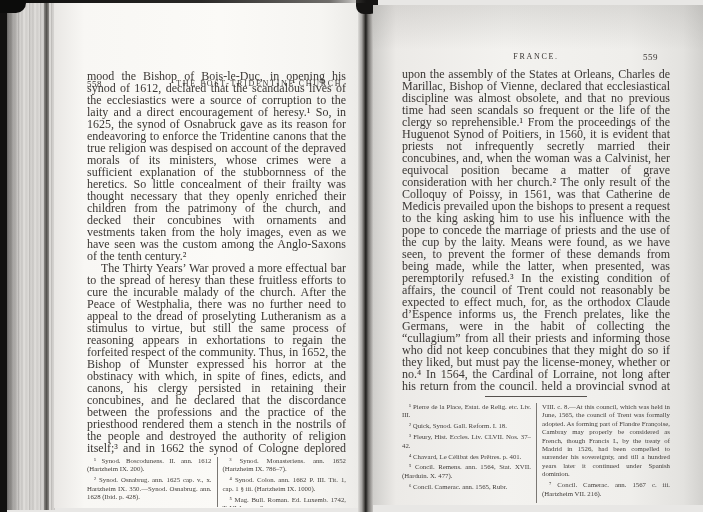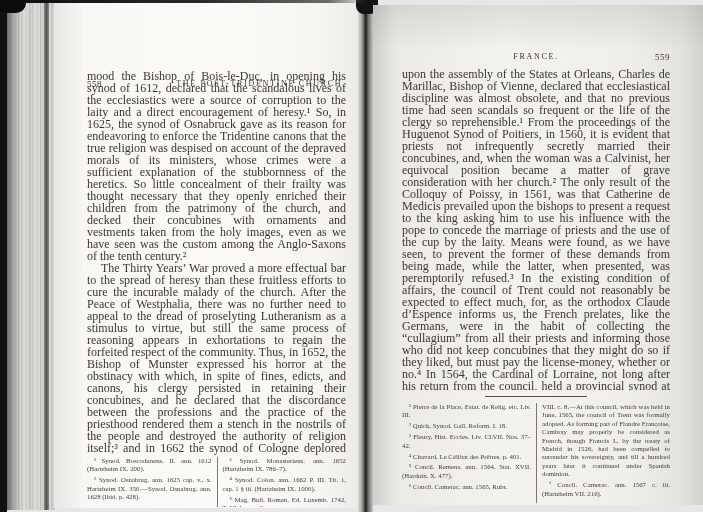--- a/index.html
+++ b/index.html
@@ -97,21 +97,21 @@
       </div>
     </div>
   </div>
 
   <div class="gutter"></div>
   <div class="gutter-notch"></div>
 
   <div class="right-page">
     <div class="header-row" style="left:29px;top:47px;width:268px;">
       <span class="running-title" style="display:block;text-align:center;">FRANCE.</span>
-      <span class="pageno" style="position:absolute;right:0;top:0;">559</span>
+      <span class="pageno" style="position:absolute;right:12px;top:0;">559</span>
     </div>
 
     <div class="body-block" style="left:29px;top:63px;width:268px;height:322px;overflow:hidden;">
       <p>upon the assembly of the States at Orleans, Charles de Marillac, Bishop of Vienne, declared that ecclesiastical discipline was almost obsolete, and that no previous time had seen scandals so frequent or the life of the clergy so reprehensible.¹  From the proceedings of the Huguenot Synod of Poitiers, in 1560, it is evident that priests not infrequently secretly married their concubines, and, when the woman was a Calvinist, her equivocal position became a matter of grave consideration with her church.²  The only result of the Colloquy of Poissy, in 1561, was that Catherine de Medicis prevailed upon the bishops to present a request to the king asking him to use his influence with the pope to concede the marriage of priests and the use of the cup by the laity.  Means were found, as we have seen, to prevent the former of these demands from being made, while the latter, when presented, was peremptorily refused.³  In the existing condition of affairs, the council of Trent could not reasonably be expected to effect much, for, as the orthodox Claude d’Espence informs us, the French prelates, like the Germans, were in the habit of collecting the “cullagium” from all their priests and informing those who did not keep concubines that they might do so if they liked, but must pay the license-money, whether or no.⁴  In 1564, the Cardinal of Lorraine, not long after his return from the council, held a provincial synod at Rheims, where he contented himself with declaring that the ancient canons enjoining chastity should be enforced.⁵  The next year, 1565, a synod held at Cambray reduced the penalties to a minimum, and afforded every opportunity for purchasing immunity, by enacting that those who consorted with loose women, and who remained obdurate to warnings and reprehension, should be punished at the pleasure of the officials.⁶  In two years more the same council was fain to ask the aid of the secular arm to remove the concubines of its clergy⁷—a course again suggested as late as</p>
     </div>
 
     <div class="fn-rule" style="left:112px;top:391px;"></div>
 
     <div class="fn-block" style="left:29px;top:398px;width:268px;height:100px;overflow:hidden;">
       <div class="fn-col first">

